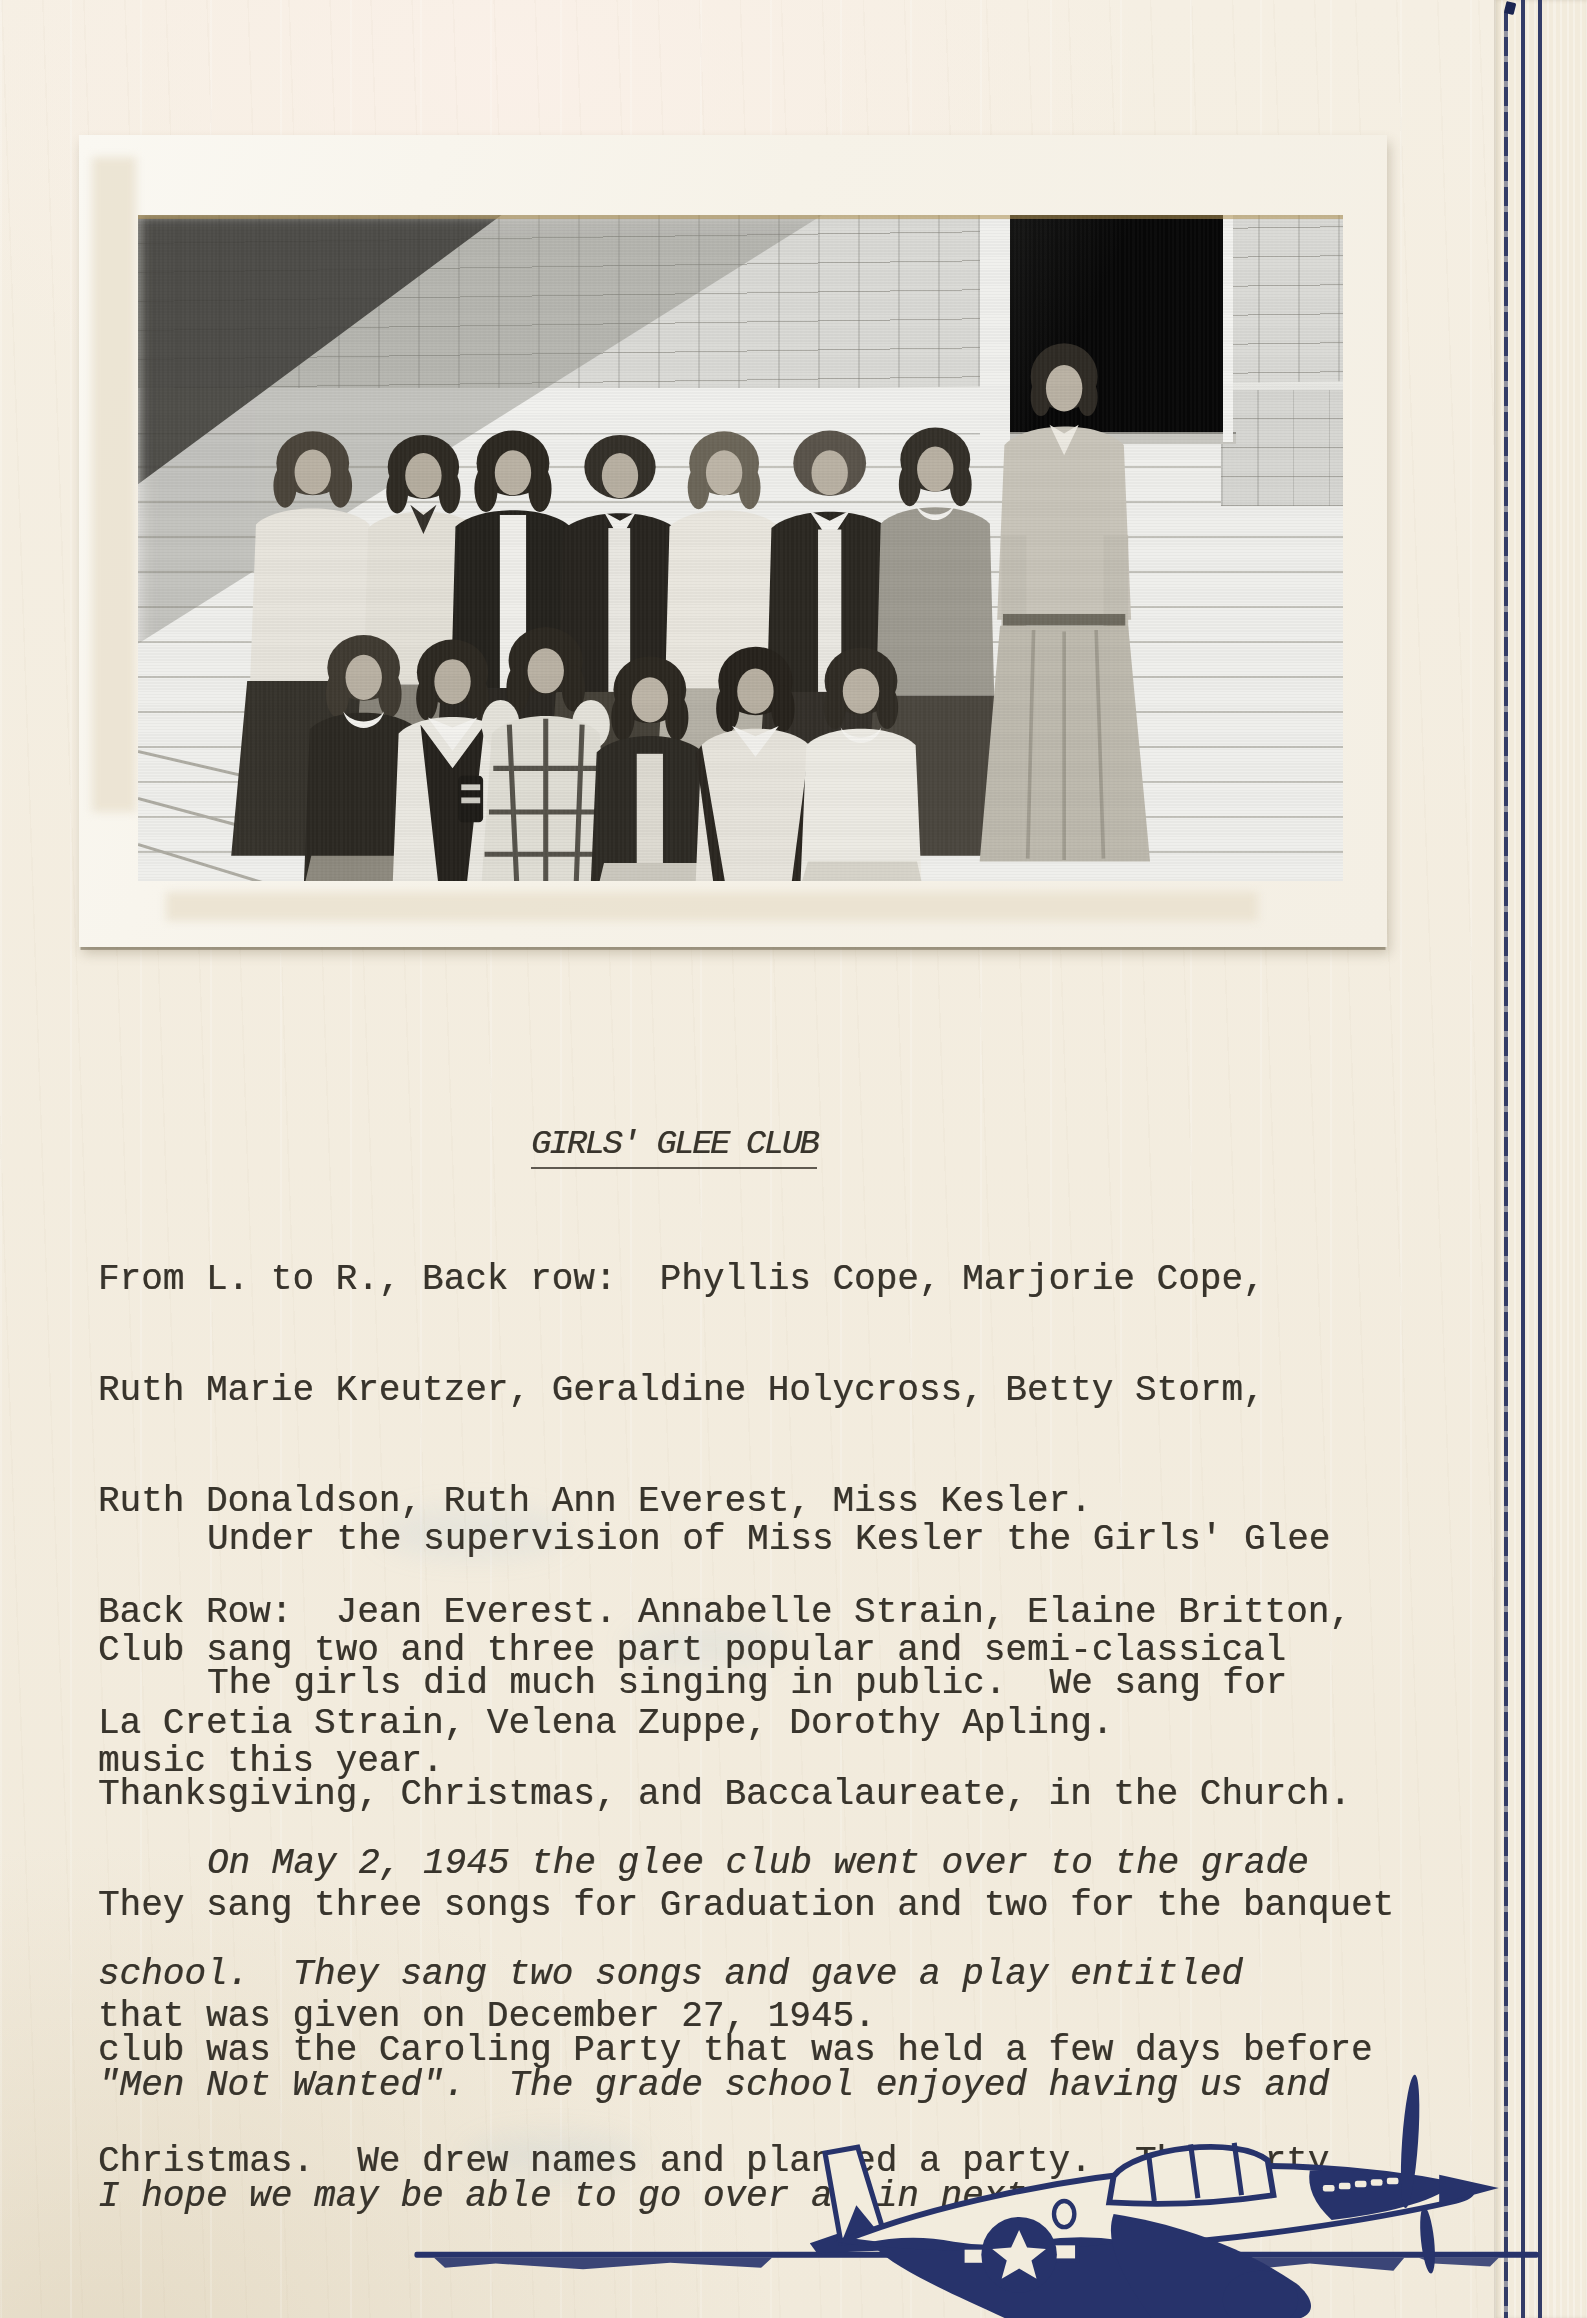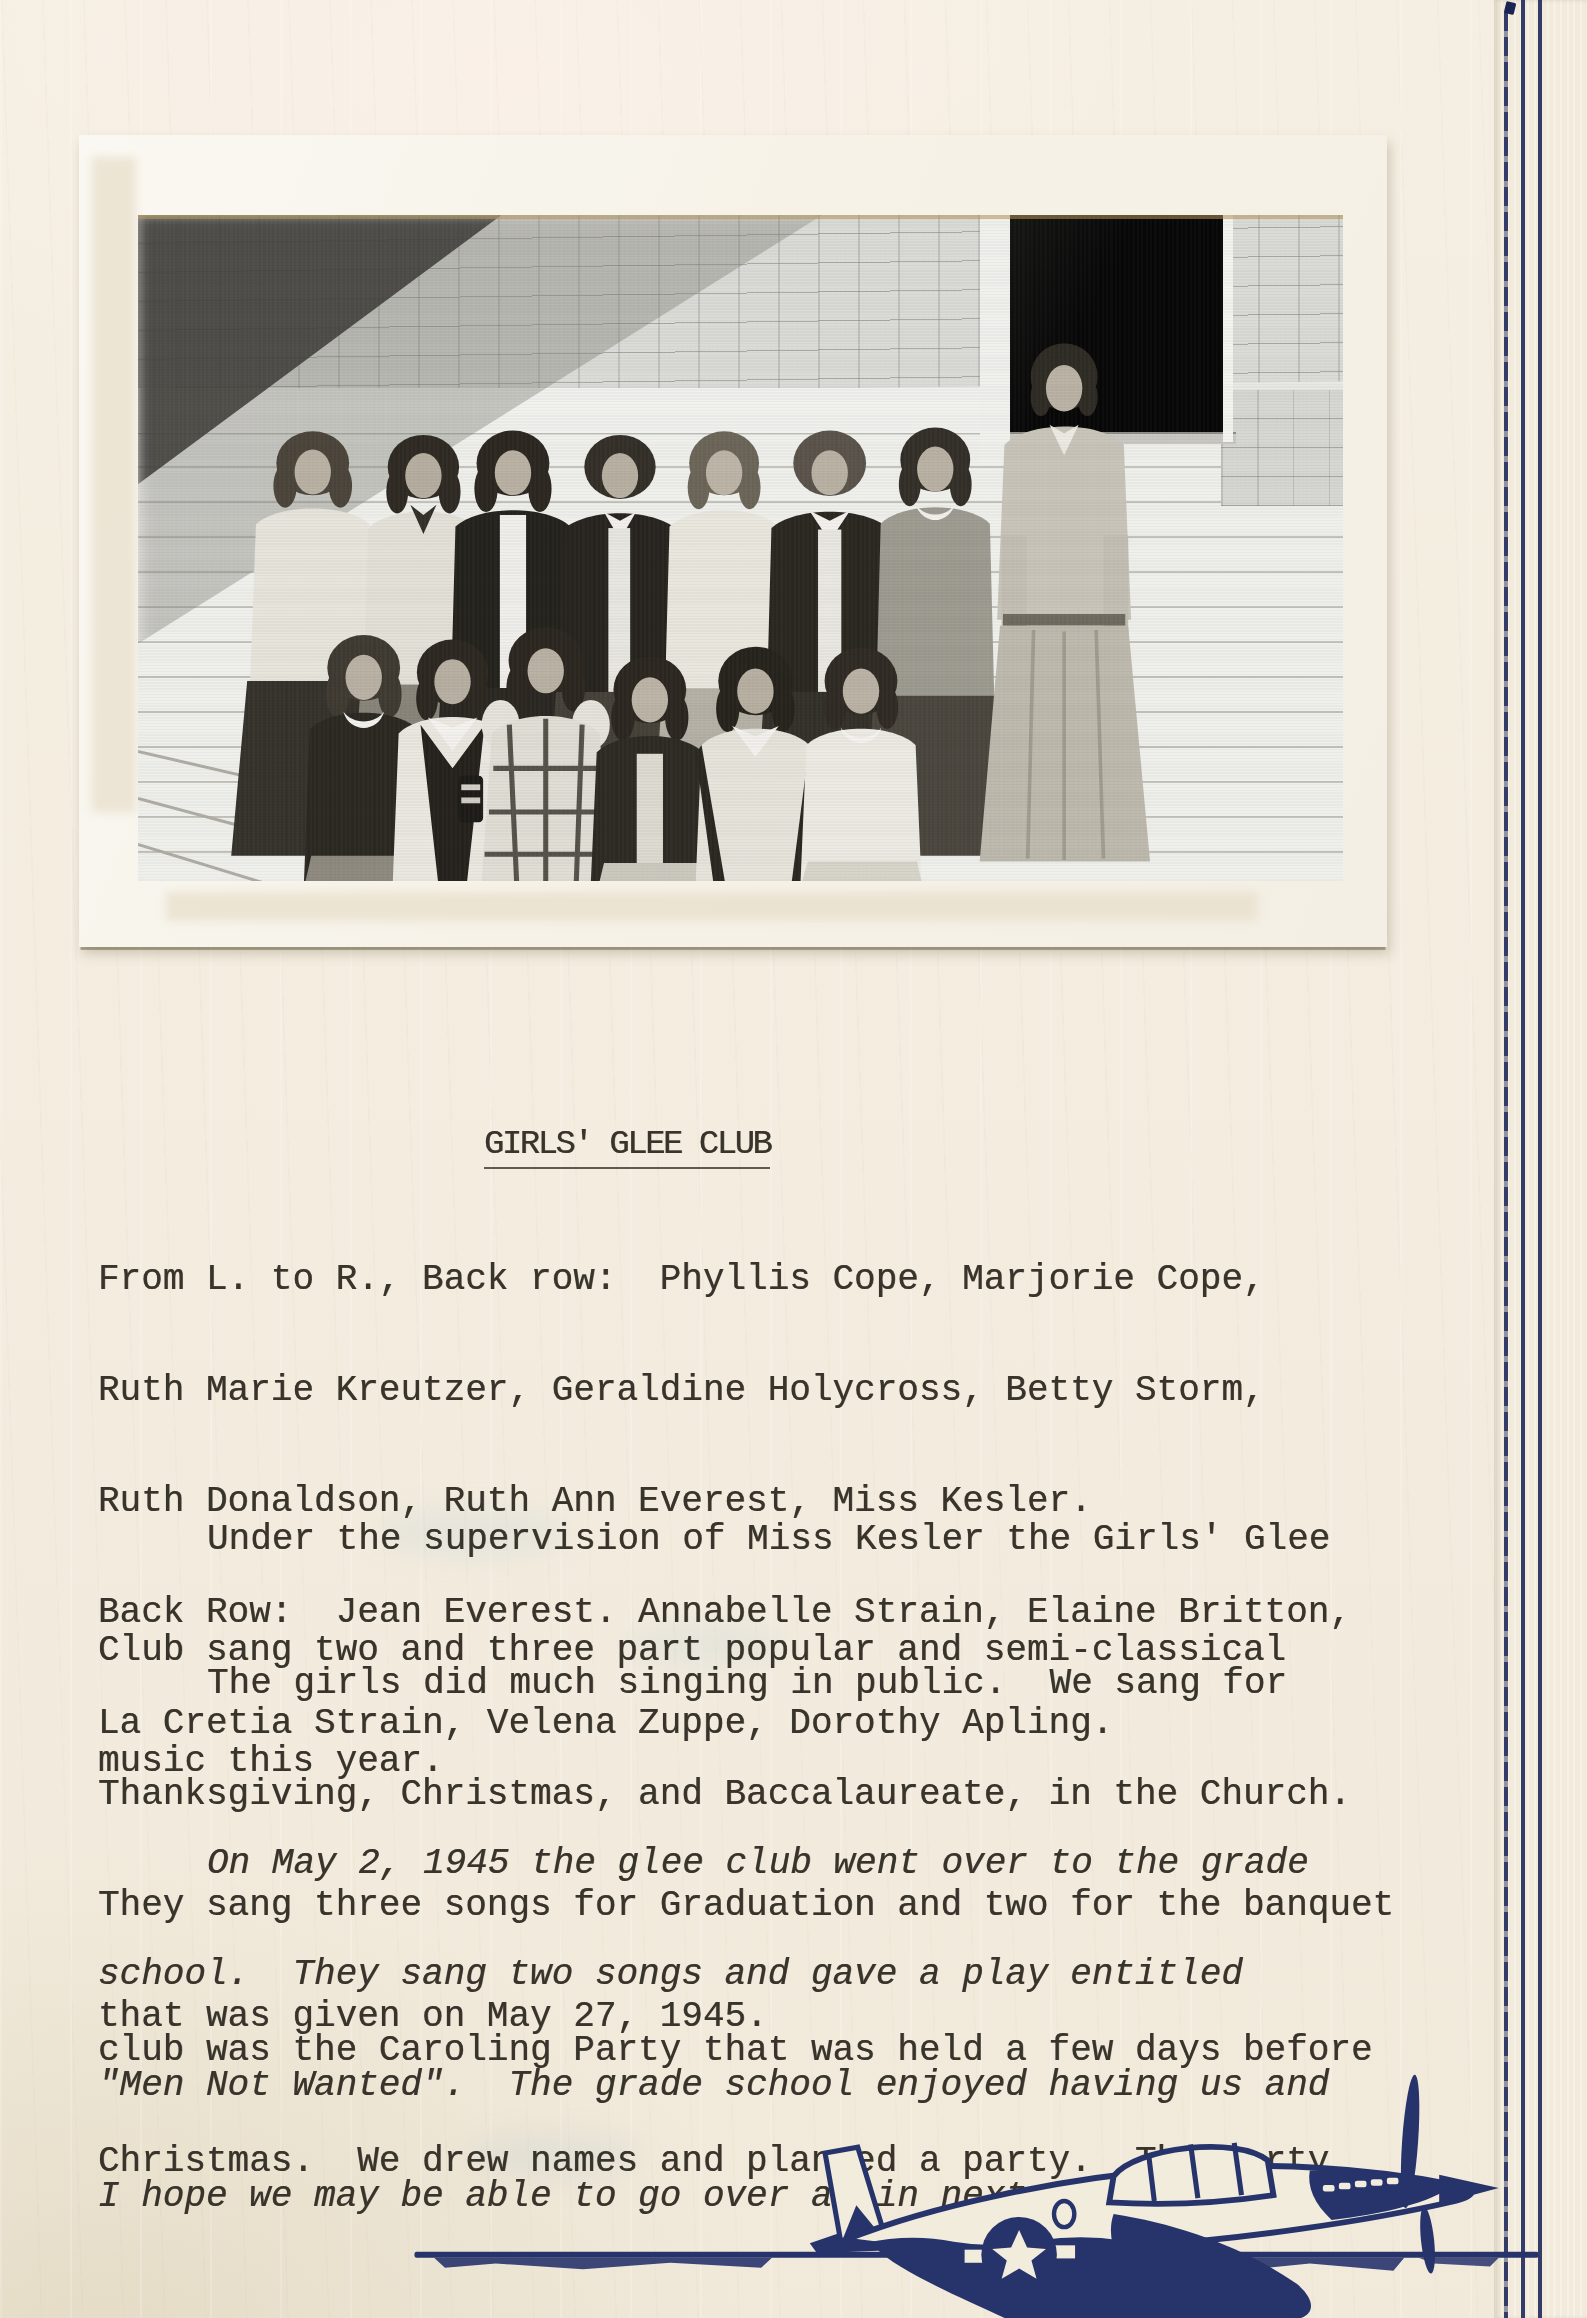--- a/index.html
+++ b/index.html
@@ -73,22 +73,22 @@
     background:
       repeating-linear-gradient(0deg, rgba(0,0,0,.030) 0 1.5px, rgba(0,0,0,0) 1.5px 2.9px),
       repeating-linear-gradient(90deg, rgba(255,255,255,.025) 0 2.2px, rgba(0,0,0,0) 2.2px 4.4px);
   }
   .people{position:absolute;inset:0;z-index:4;}
 
   
   .type{position:absolute;color:#38342c;font-size:36px;line-height:37px;white-space:pre;z-index:4;
         text-shadow:0.4px 0.4px 0.5px rgba(56,52,44,.55), -0.3px 0 0.4px rgba(56,52,44,.30);}
   .page-title{
-    left:484px;top:1126px;font-size:34px;letter-spacing:-2.5px;
-    border-bottom:2.9px solid rgba(52,48,40,.78);padding-bottom:3.6px;
+    left:531px;top:1126px;font-size:34px;letter-spacing:-2.5px;
+    border-bottom:2.9px solid rgba(52,48,40,.78);padding-bottom:3.6px;font-style:italic;
   }
   .block-caption{left:98px;top:1187px;}
   .block-p1{left:98px;top:1447px;}
   .block-p2{left:98px;top:1591px;}
   .block-p3{left:98px;top:1771px;font-style:italic;}
   .block-p4{left:98px;top:1958px;}
   .indent{padding-left:109px;}
 
   .plane-art{position:absolute;left:364px;top:2060px;width:1223px;height:258px;z-index:6;}
 </style>
@@ -296,21 +296,21 @@
 <div class="type block-p1">
   <div class="indent">Under the supervision of Miss Kesler the Girls' Glee</div>
   <div>Club sang two and three part popular and semi-classical</div>
   <div>music this year.</div>
 </div>
 
 <div class="type block-p2">
   <div class="indent">The girls did much singing in public.  We sang for</div>
   <div>Thanksgiving, Christmas, and Baccalaureate, in the Church.</div>
   <div>They sang three songs for Graduation and two for the banquet</div>
-  <div>that was given on May 27, 1945.</div>
+  <div>that was given on December 27, 1945.</div>
 </div>
 
 <div class="type block-p3">
   <div class="indent">On May 2, 1945 the glee club went over to the grade</div>
   <div>school.  They sang two songs and gave a play entitled</div>
   <div>"Men Not Wanted".  The grade school enjoyed having us and</div>
   <div>I hope we may be able to go over again next year.</div>
 </div>
 
 <div class="type block-p4">

